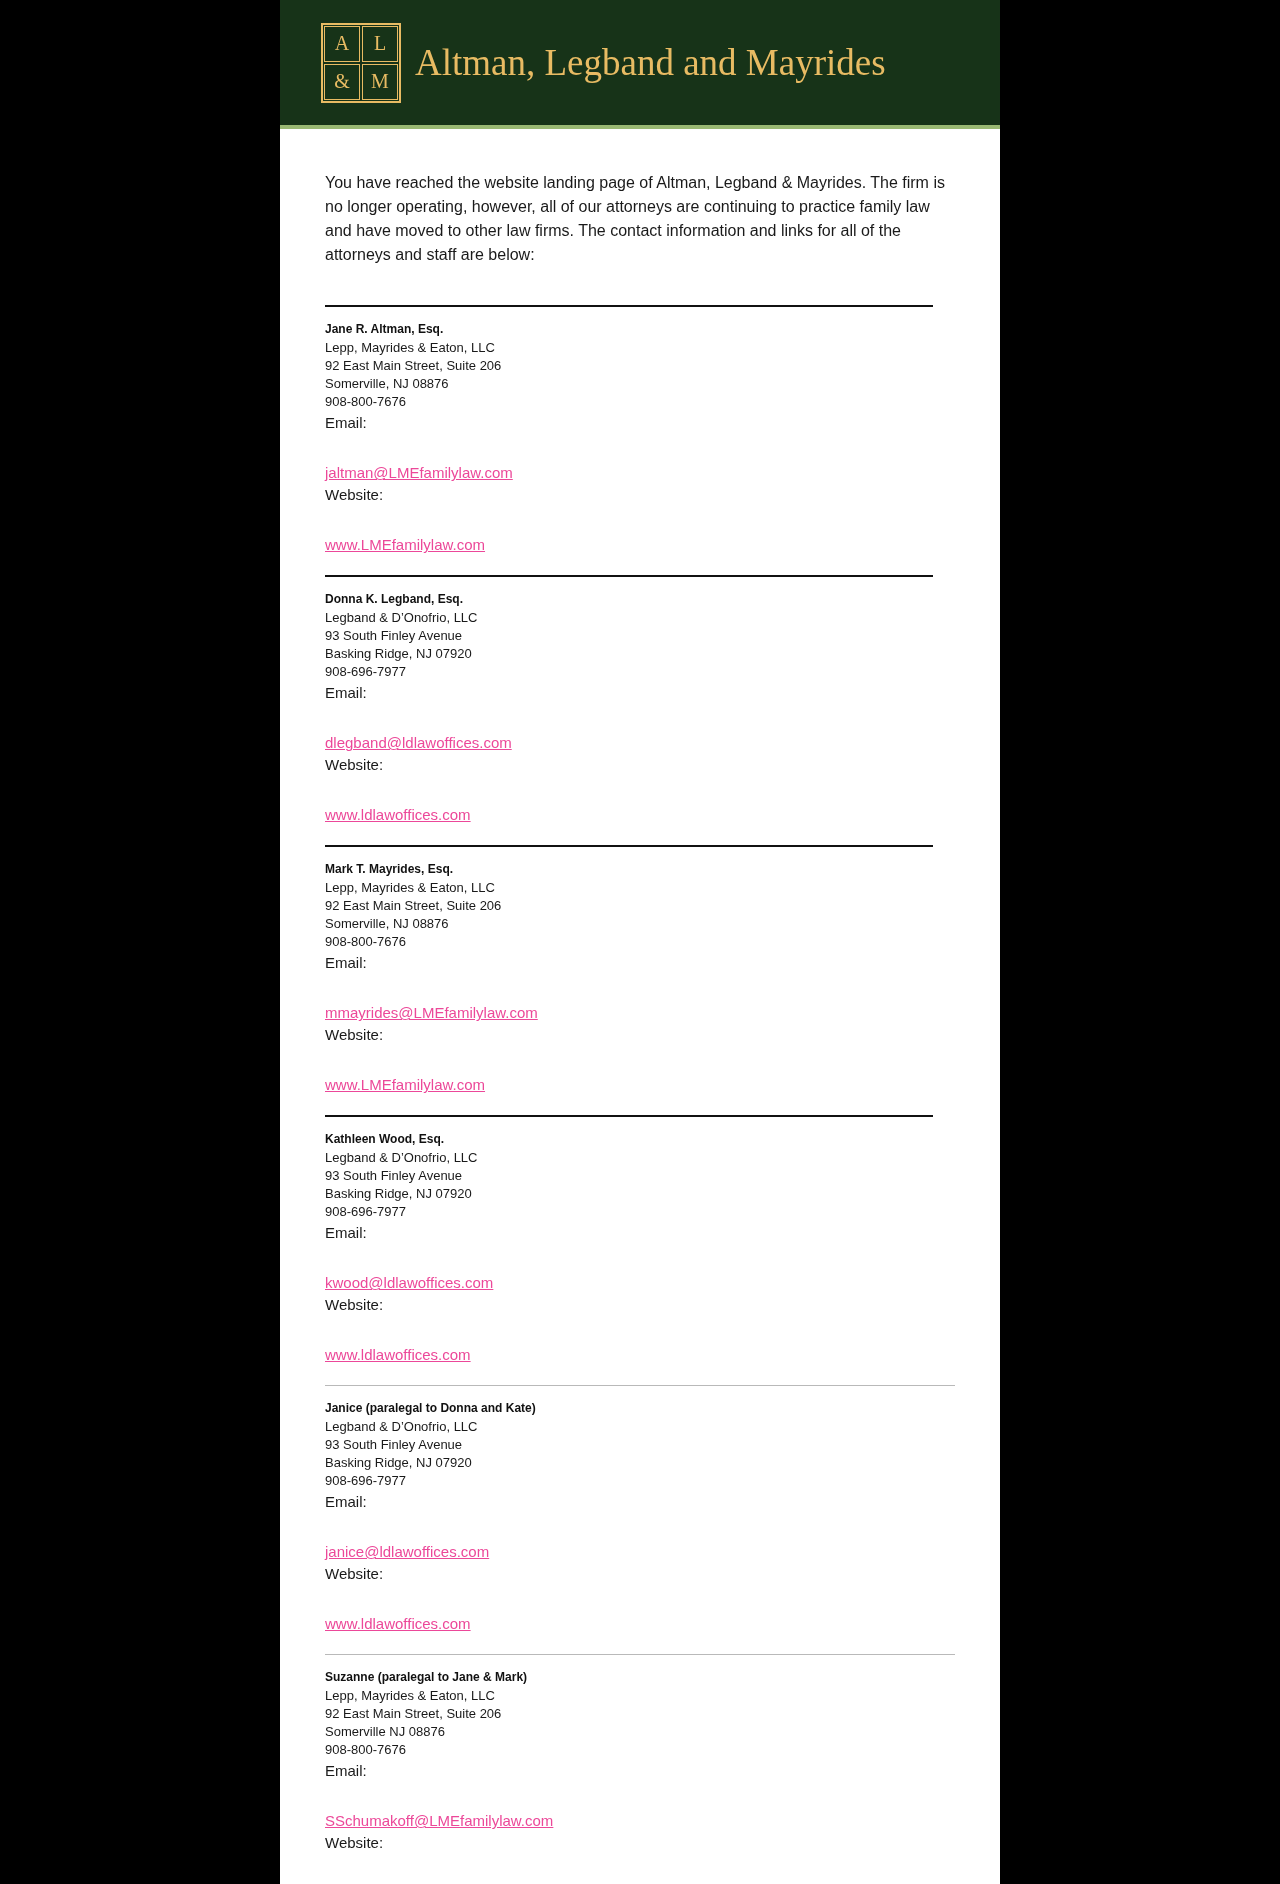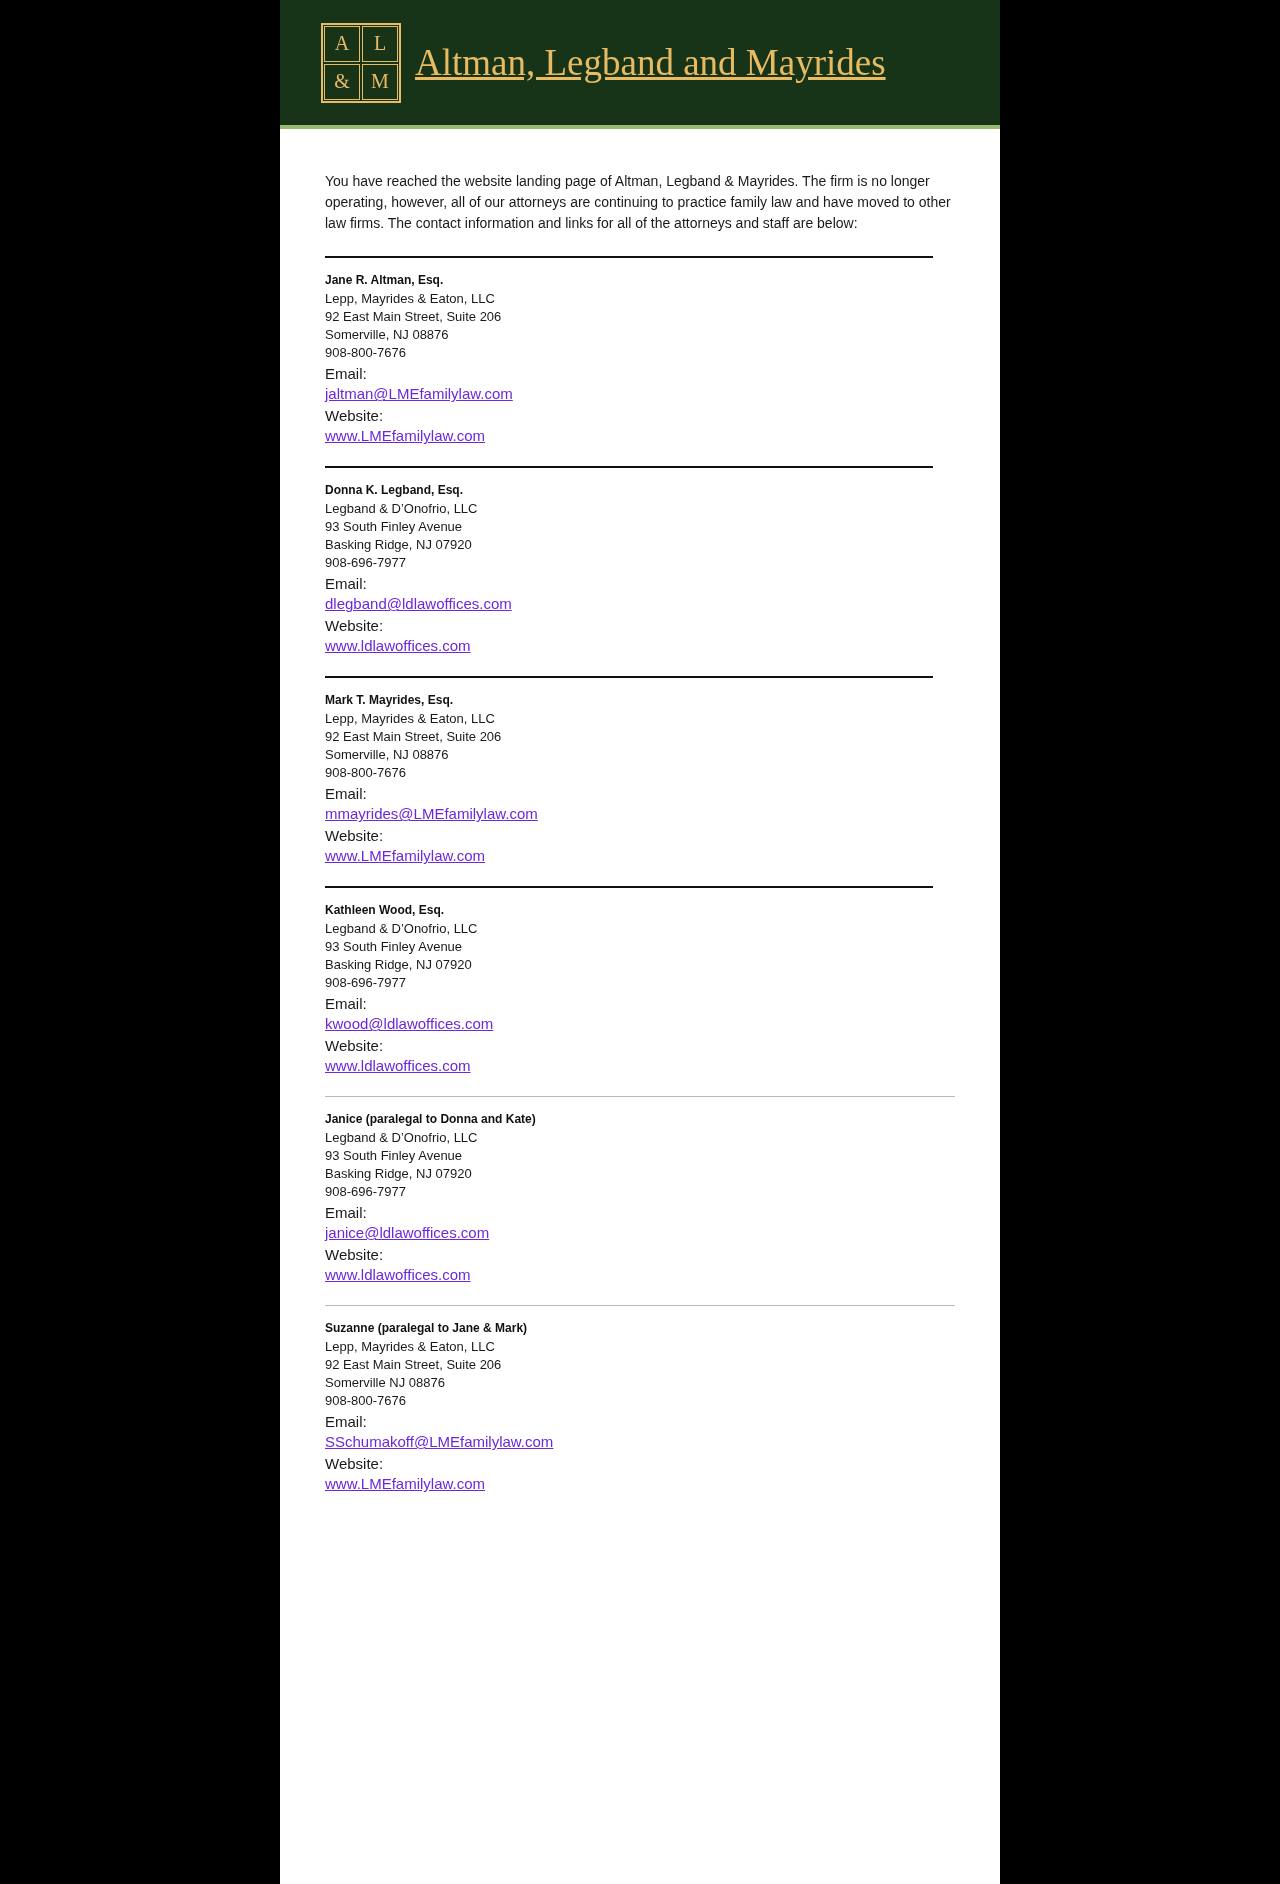--- a/index.html
+++ b/index.html
@@ -51,32 +51,31 @@
     justify-content: center;
     margin: 1px;
   }
   .firm-title {
     color: #e8bb63;
     font-family: "Liberation Serif", serif;
     font-size: 37px;
     line-height: 1;
     margin-left: 14px;
     white-space: nowrap;
-    text-decoration: underline;
   }
   
   .content {
     padding: 42px 45px 60px 45px;
     box-sizing: border-box;
   }
   .intro {
-    font-size: 14px;
+    font-size: 16px;
     line-height: 1.5;
     color: #1a1a1a;
-    margin: 0 0 22px 0;
+    margin: 0 0 38px 0;
   }
   .divider {
     border: none;
     border-top: 1px solid #b9b9b9;
     margin: 0 0 14px 0;
   }
   .divider.thick {
     border-top: 2px solid #111111;
     margin-right: 22px;
   }
@@ -97,24 +96,25 @@
     margin: 0;
   }
   .label {
     font-size: 15px;
     color: #1a1a1a;
     margin: 2px 0 1px 0;
     line-height: 1.3;
   }
   a.link {
     font-size: 15px;
-    color: #6d28d9;
+    color: #ec4899;
     text-decoration: underline;
     line-height: 1.3;
     display: inline-block;
+    margin-top: 30px;
   }
 </style>
 </head>
 <body>
 
 <div class="page">
 
   <div class="header">
     <div class="logo-mark">
       <div class="logo-cell">A</div>

